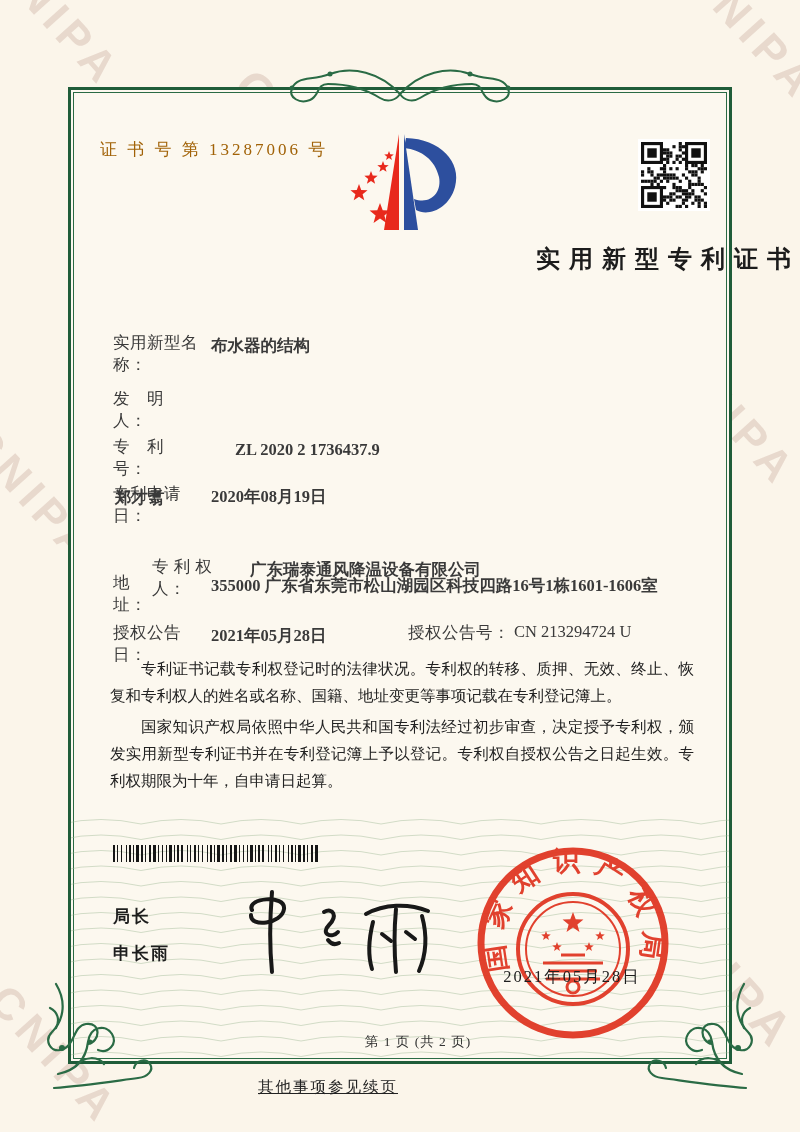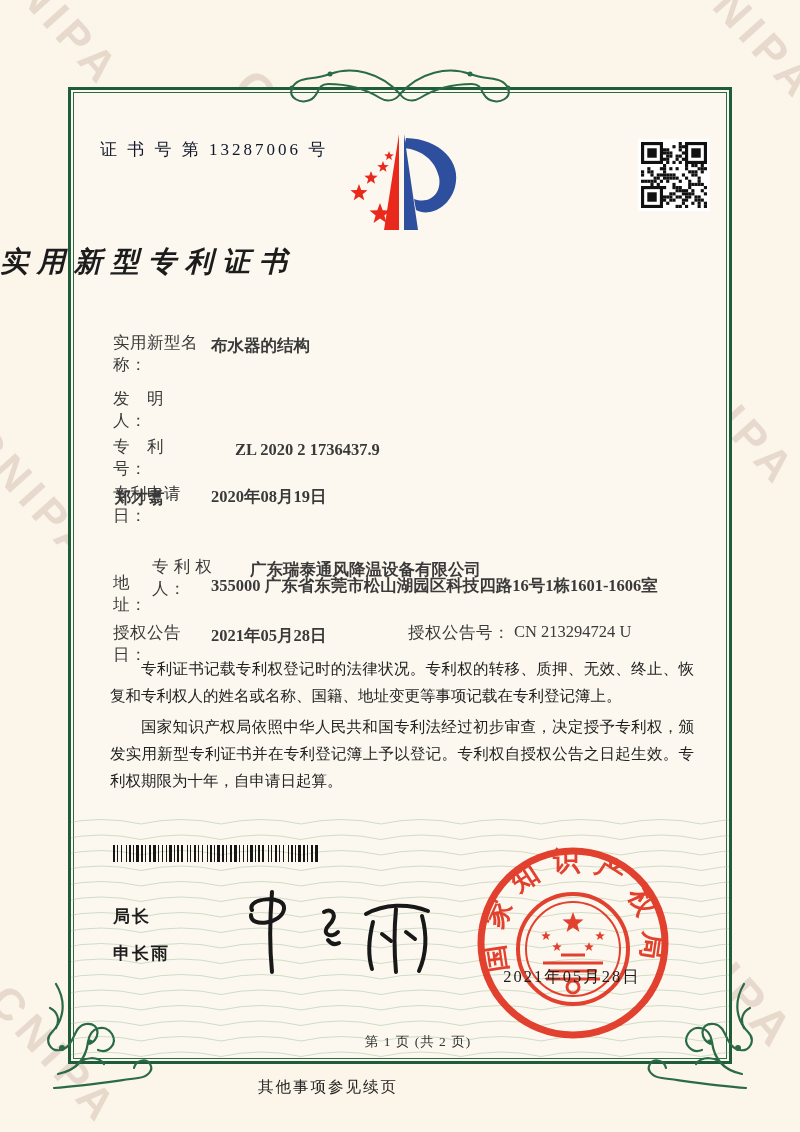--- a/index.html
+++ b/index.html
@@ -21,27 +21,27 @@
     position:absolute;left:68px;top:87px;width:664px;height:977px;
     border:3px solid #1f5c39;box-sizing:border-box;background:#fcf8ef;
   }
   .frame-inner{
     position:absolute;left:2px;top:2px;right:2px;bottom:2px;
     border:1px solid #2a6b45;pointer-events:none;
   }
   .waves{position:absolute;left:71px;top:818px;width:658px;height:244px;overflow:hidden;}
   
   .cert-no{
-    position:absolute;left:100px;top:138px;font-size:17px;letter-spacing:3px;color:#0f172a;
+    position:absolute;left:100px;top:138px;font-size:17px;letter-spacing:3px;color:#a16207;
   }
   .logo{position:absolute;left:338px;top:126px;width:130px;height:108px;}
   .qr{position:absolute;left:638px;top:139px;width:66px;height:66px;background:#fff;padding:3px;}
   .title{
-    position:absolute;left:0;top:243px;width:800px;text-align:left;
-    font-size:28px;font-weight:bold;letter-spacing:9px;color:#1c1c1c;font-style:italic;
+    position:absolute;left:0;top:243px;width:800px;text-align:right;
+    font-size:24px;font-weight:bold;letter-spacing:9px;color:#1c1c1c;
   }
   
   .field{position:absolute;left:113px;font-size:16.5px;color:#3a3a3a;display:flex;}
   .field .lab{width:96px;flex:0 0 96px;letter-spacing:.5px;}
   .field .val{margin-left:2px;max-width:478px;line-height:1.65;font-weight:bold;}
   .f-grantno{position:absolute;left:408px;font-size:16.5px;color:#3a3a3a;display:flex;text-align:center;}
   .f-grantno .lab{letter-spacing:.5px;}
   
   .body-text{
     position:absolute;left:110px;top:656px;width:584px;
@@ -59,21 +59,21 @@
   .seal-date{
     position:absolute;left:472px;top:966px;width:200px;text-align:center;
     font-size:16.5px;letter-spacing:2px;color:#1e1e1e;
   }
   .page-info{
     position:absolute;left:0;top:1033px;width:800px;text-align:center;
     font-size:13.5px;color:#333;letter-spacing:1px;margin-left:18px;
   }
   .continuation{
     position:absolute;left:0;top:1077px;width:656px;text-align:center;
-    font-size:15.5px;color:#222;letter-spacing:2px;
+    font-size:15.5px;color:#222;letter-spacing:2px;text-decoration:underline;
   }
   .orn{position:absolute;pointer-events:none;}
 </style>
 </head>
 <body>
 
 <span class="wm" style="left:-28px;top:-8px;">CNIPA</span>
 <span class="wm" style="left:668px;top:6px;">CNIPA</span>
 <span class="wm" style="left:212px;top:118px;font-size:50px;">CNIPA</span>
 <span class="wm" style="left:446px;top:332px;font-size:52px;">CNIPA</span>

